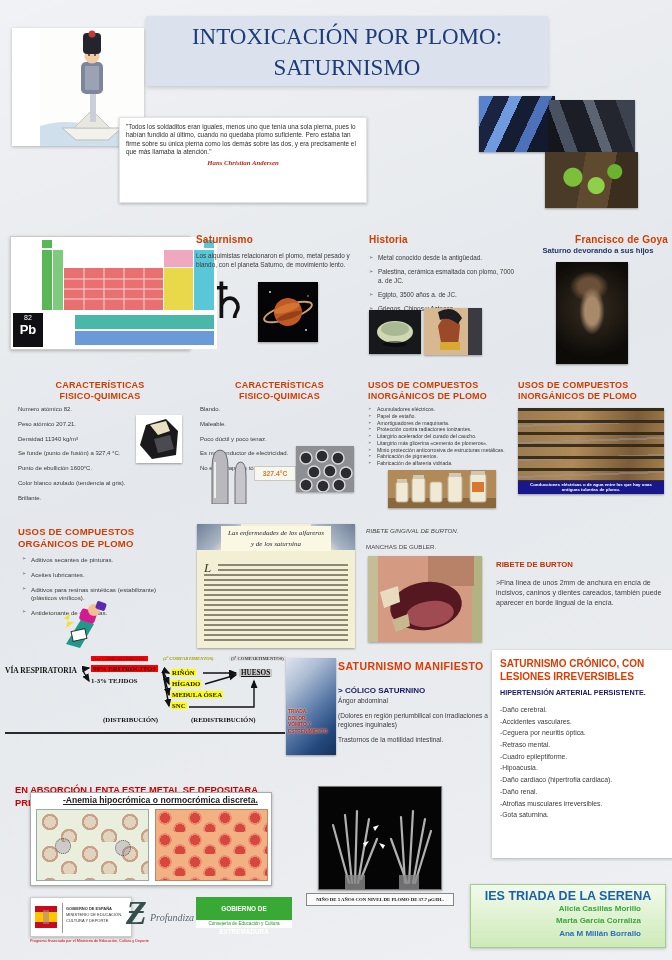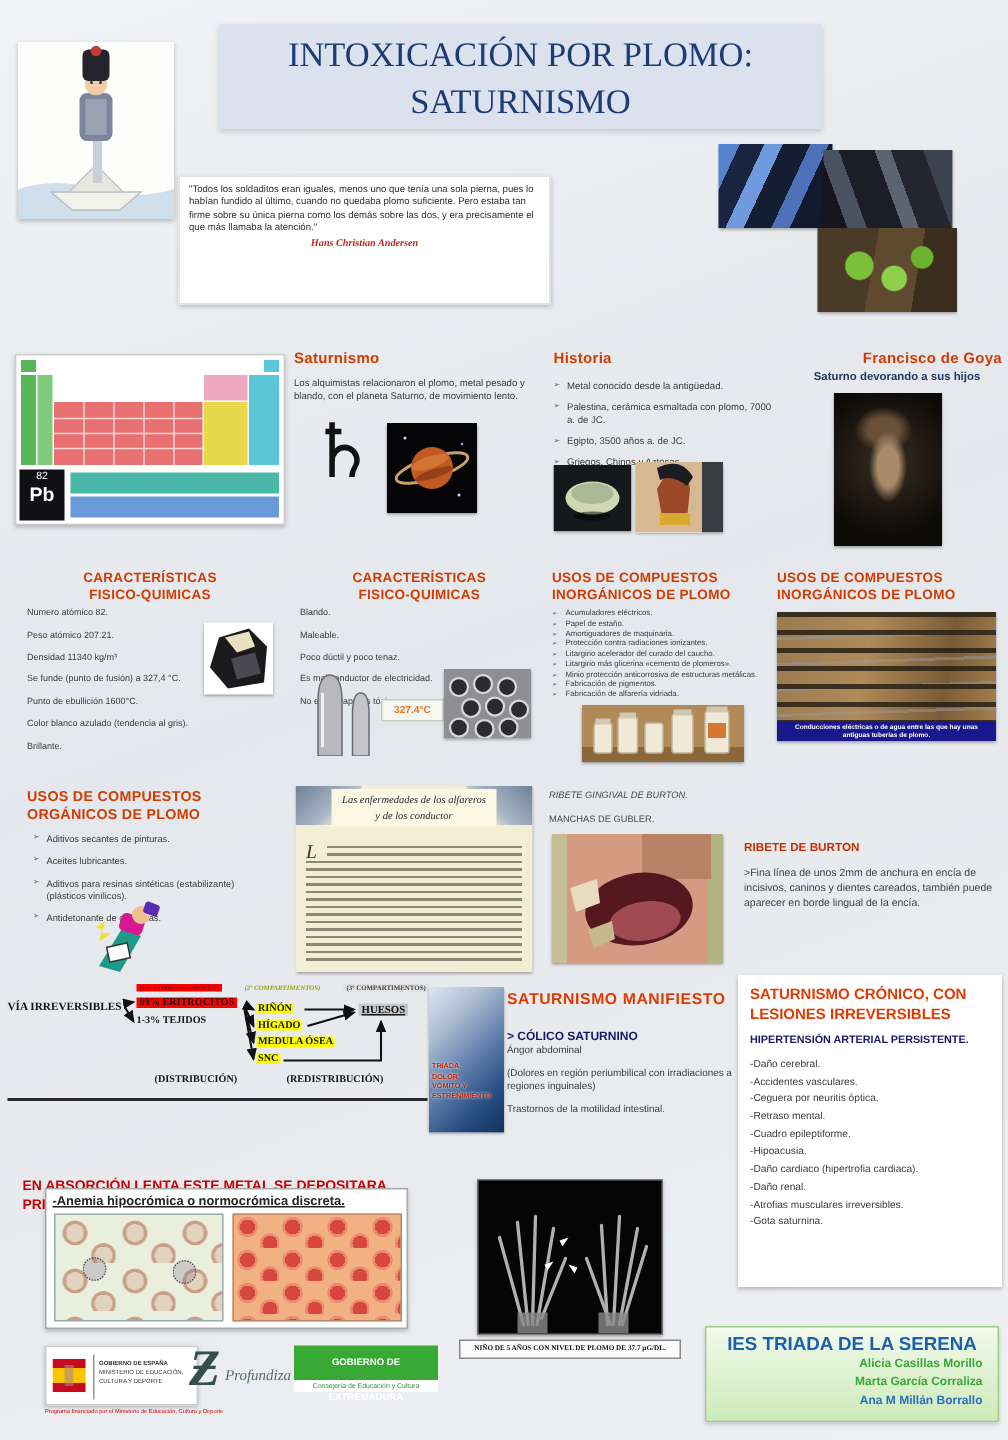--- a/index.html
+++ b/index.html
@@ -1,20 +1,20 @@
 <!DOCTYPE html>
 <html><head>
 <meta charset="utf-8">
 <style>
   html,body{margin:0;padding:0;}
   #poster{position:relative;width:672px;height:960px;overflow:hidden;
     background:linear-gradient(160deg,#f0f2f5 0%,#e4e7eb 45%,#eef0f3 100%);
     font-family:"Liberation Sans",sans-serif;color:#3a3a3a;}
   .abs{position:absolute;}
-  .card{background:#fff;box-shadow:0 1px 3px rgba(0,0,0,.25);}
+  .card{background:#fff;box-shadow:0 1px 3px rgba(0,0,0,.25);padding-left:28px;}
   .sec-h{color:#d13c00;font-weight:bold;letter-spacing:.2px;}
   .navy{color:#1f3864;}
   .serif{font-family:"Liberation Serif",serif;}
   .item{line-height:1.3;}
   .bullet{position:relative;padding-left:9px;}
   .bullet::before{content:"\27A2";position:absolute;left:0;top:0;font-size:80%;color:#555;}
   .dashli{line-height:1.72;}
   .hl-y{background:#ffff00;padding:0 1px;}
   .hl-r{background:#ff0000;padding:0 2px;}
   .flowtxt{font-family:"Liberation Serif",serif;font-weight:bold;color:#141414;white-space:nowrap;}
@@ -257,21 +257,21 @@
       <polygon points="4,18 10,14 8,22 14,22 6,28 8,20" fill="#f0e030"></polygon>
       <rect x="12" y="30" width="14" height="10" fill="#fff" stroke="#333" stroke-width="1" transform="rotate(-12 19 35)"></rect>
     </svg>
   </div>
 
   <div class="abs imgbox" style="left:197px;top:524px;width:158px;height:124px;background:#f3efd4;overflow:hidden;">
     <div class="abs" style="left:0;top:0;width:44px;height:26px;background:linear-gradient(135deg,#6e7f96,#aab6c6 55%,transparent 80%);"></div>
     <div class="abs" style="right:0;top:0;width:44px;height:26px;background:linear-gradient(225deg,#6e7f96,#aab6c6 55%,transparent 80%);"></div>
     <div class="abs serif" style="left:24px;top:2px;width:110px;background:#faf7e2;text-align:center;font-style:italic;font-size:7px;color:#2a2a3a;line-height:1.5;padding:2px 0;">
       <div>Las enfermedades de los alfareros</div>
-        <div>y de los conductor</div>
+        <div>y de los saturnina</div>
     </div>
     <div class="abs" style="left:7px;top:40px;width:144px;height:78px;background:repeating-linear-gradient(180deg,#6a6454 0 1.6px,transparent 1.6px 5px);opacity:.75;"></div>
     <div class="abs serif" style="left:7px;top:36px;width:14px;height:14px;background:#f3efd4;font-size:13px;font-style:italic;color:#3a3a2a;">L</div>
   </div>
 
   <div class="abs" style="left:366px;top:527px;font-size:6.2px;font-style:italic;color:#4a4a4a;">RIBETE GINGIVAL DE BURTON.</div>
   <div class="abs" style="left:366px;top:543px;font-size:6.2px;color:#4a4a4a;">MANCHAS DE GUBLER.</div>
   <div class="abs imgbox" style="left:368px;top:556px;width:114px;height:86px;">
     <svg width="114" height="86">
       <rect width="114" height="86" fill="#d49a82"></rect>
@@ -300,21 +300,21 @@
         <line x1="78" y1="15" x2="84" y2="25"></line>
         <line x1="158" y1="14" x2="164" y2="17"></line>
         <line x1="158" y1="15" x2="164" y2="28"></line>
         <line x1="158" y1="16" x2="164" y2="39"></line>
         <line x1="158" y1="17" x2="164" y2="50"></line>
         <line x1="198" y1="17" x2="231" y2="17"></line>
         <line x1="200" y1="28" x2="231" y2="19"></line>
         <polyline points="184,51 249,51 249,25"></polyline>
       </g>
     </svg>
-    <div class="abs flowtxt" style="left:0;top:10px;font-size:7.5px;">VÍA IRREVERSIBLES</div>
+    <div class="abs flowtxt" style="left:0;top:10px;font-size:7.5px;">VÍA RESPIRATORIA</div>
     <div class="abs flowtxt" style="left:86px;top:0;font-size:4.6px;background:#ff0000;color:#8b0000;padding:0 2px;">(1er COMPARTIMENTO)</div>
     <div class="abs flowtxt hl-r" style="left:86px;top:9px;font-size:6.8px;">99% ERITROCITOS</div>
     <div class="abs flowtxt" style="left:86px;top:21px;font-size:6.8px;">1-3% TEJIDOS</div>
     <div class="abs flowtxt" style="left:158px;top:0;font-size:4.6px;color:#a0a000;font-style:italic;">(2º COMPARTIMENTOS)</div>
     <div class="abs flowtxt hl-y" style="left:166px;top:13px;font-size:6.8px;">RIÑÓN</div>
     <div class="abs flowtxt hl-y" style="left:166px;top:24px;font-size:6.8px;">HÍGADO</div>
     <div class="abs flowtxt hl-y" style="left:166px;top:35px;font-size:6.8px;">MEDULA ÓSEA</div>
     <div class="abs flowtxt hl-y" style="left:166px;top:46px;font-size:6.8px;">SNC</div>
     <div class="abs flowtxt" style="left:224px;top:0;font-size:4.6px;background:#e0e0e0;color:#444;padding:0 2px;">(3º COMPARTIMENTOS)</div>
     <div class="abs flowtxt" style="left:234px;top:13px;font-size:7.2px;background:#c8c8c8;text-decoration:underline;padding:0 2px;">HUESOS</div>
@@ -415,20 +415,20 @@
     <div class="abs serif" style="left:26px;top:18px;font-size:10px;font-style:italic;color:#5a6a72;">Profundiza</div>
   </div>
 
   <div class="abs" style="left:196px;top:897px;width:96px;height:40px;">
     <div style="width:96px;height:23px;background:#39a935;color:#fff;font-weight:bold;font-size:6.4px;text-align:center;line-height:23px;">GOBIERNO DE EXTREMADURA</div>
     <div style="width:96px;background:#fff;color:#2f8f2f;font-size:4.6px;text-align:center;line-height:1.8;">Consejería de Educación y Cultura</div>
   </div>
 
   <div class="abs" style="left:470px;top:884px;width:196px;height:64px;background:linear-gradient(180deg,#f2faec,#cdeab8);border:1px solid #9fcf8a;box-shadow:0 1px 3px rgba(0,0,0,.2);box-sizing:border-box;">
     <div style="color:#1b5fad;font-weight:bold;font-size:12.5px;text-align:center;margin-top:4px;">IES TRIADA DE LA SERENA</div>
-    <div style="text-align:right;padding-right:10px;font-weight:bold;font-size:8px;line-height:1.55;">
+    <div style="text-align:right;padding-right:24px;font-weight:bold;font-size:8px;line-height:1.55;">
       <div class="name-green">Alicia Casillas Morillo</div>
       <div class="name-green">Marta García Corraliza</div>
       <div class="name-blue">Ana M Millán Borrallo</div>
     </div>
   </div>
 
 </div>
 
 </body></html>

